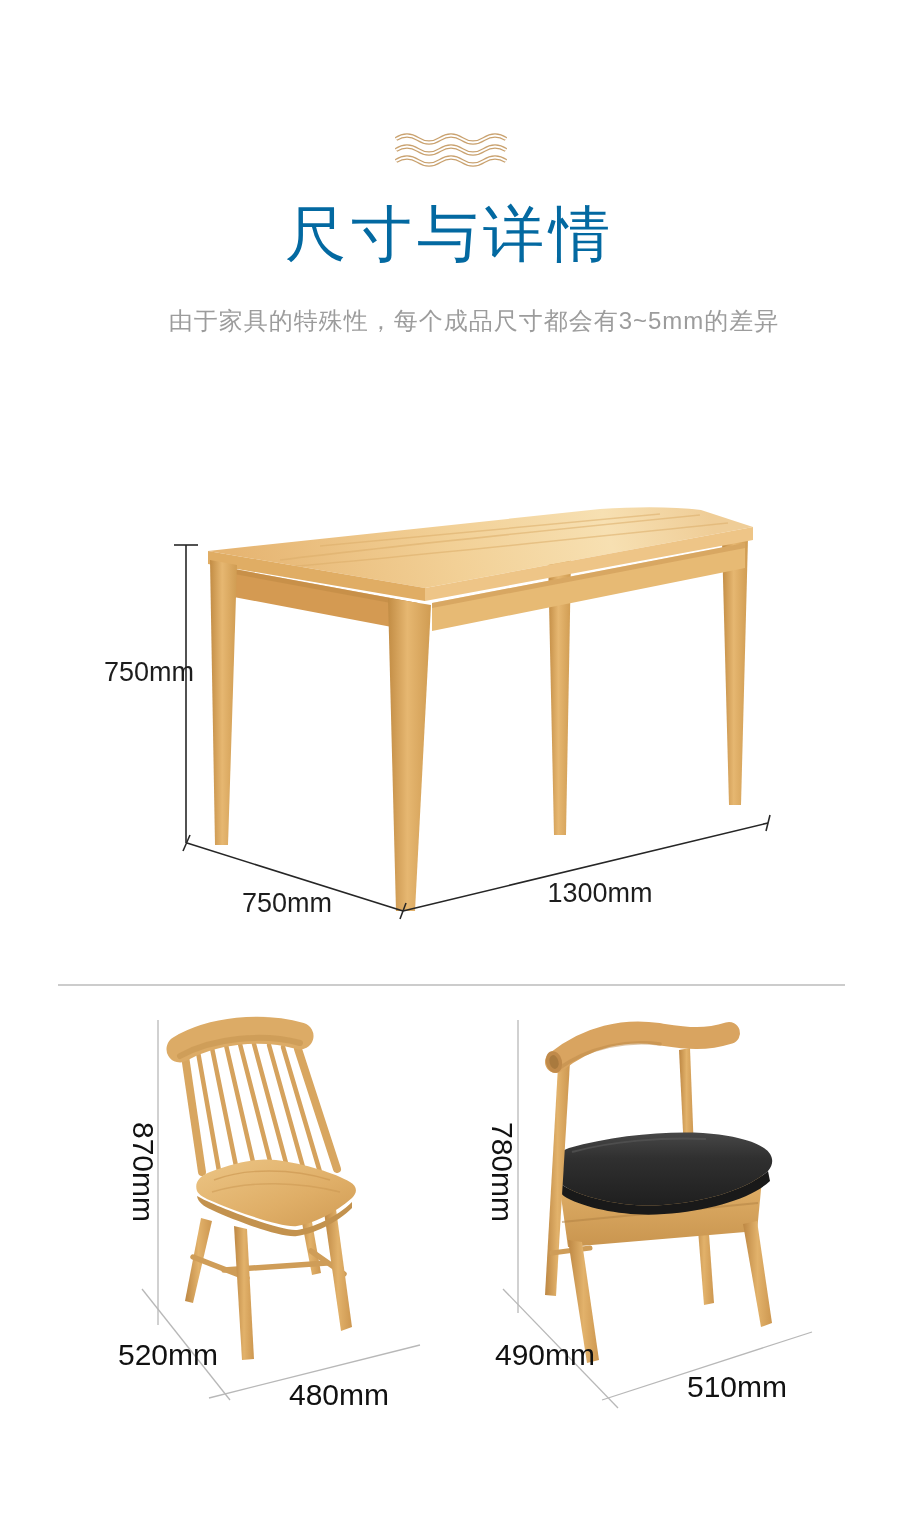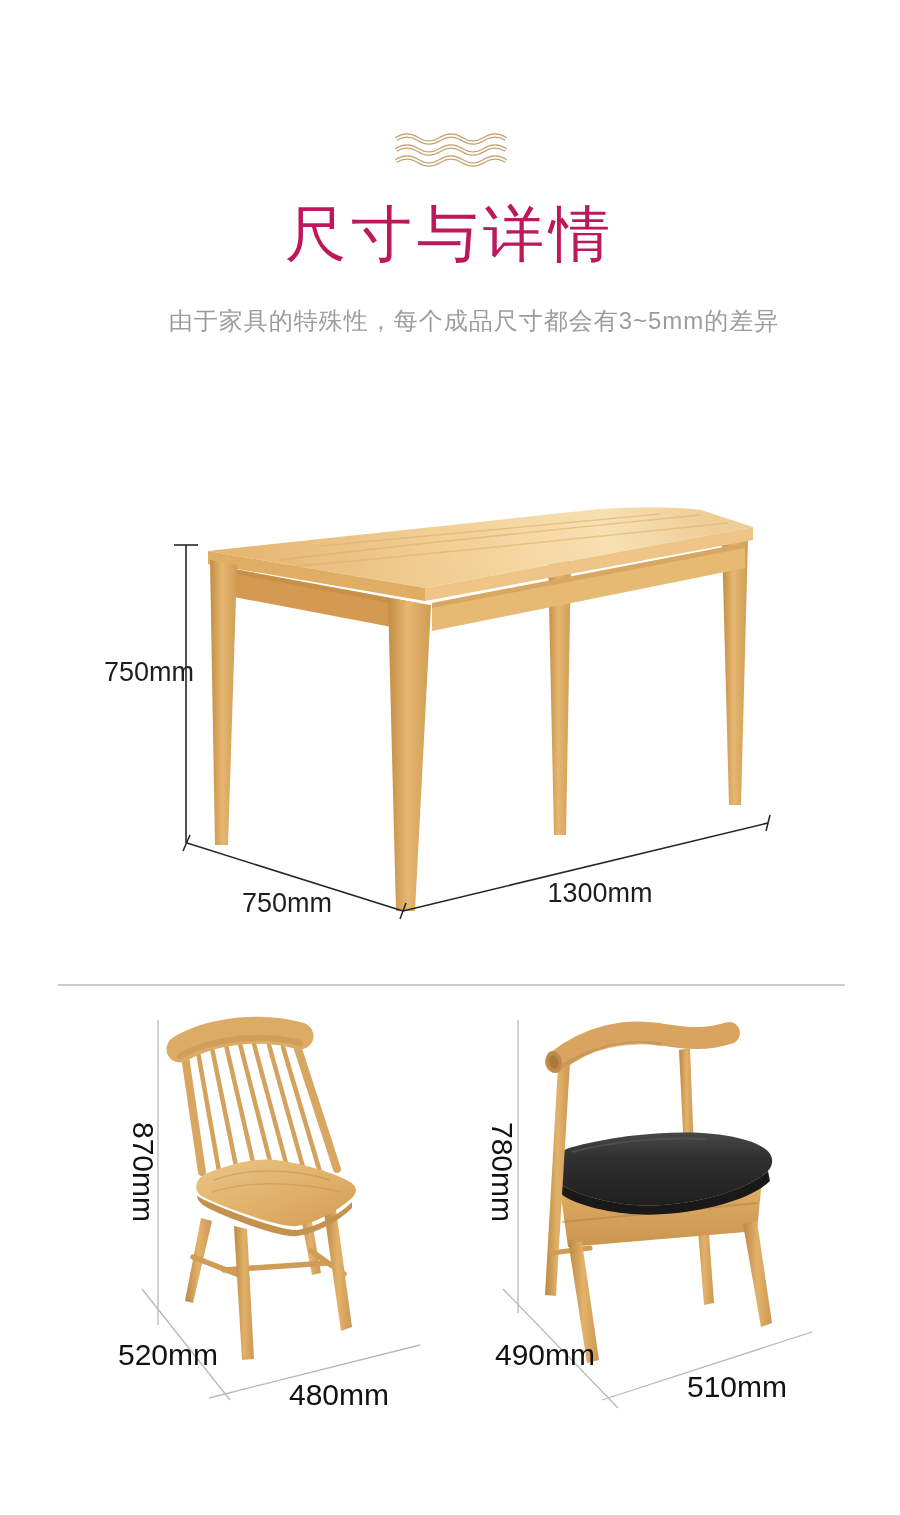--- a/index.html
+++ b/index.html
@@ -3,21 +3,21 @@
 <meta charset="utf-8">
 <style>
   html,body{margin:0;padding:0;background:#ffffff;}
   #canvas{
     position:relative;width:900px;height:1515px;background:#ffffff;
     font-family:"Liberation Sans","DejaVu Sans",sans-serif;overflow:hidden;margin:0 auto;
   }
   .abs{position:absolute;}
   #page-title{
     left:0;top:198px;width:900px;text-align:center;
-    font-size:61px;line-height:72px;font-weight:500;color:#be185d;letter-spacing:5px;margin:0;
+    font-size:61px;line-height:72px;font-weight:500;color:#0369a1;letter-spacing:5px;margin:0;
   }
   #subtitle{
     left:0;top:301px;width:900px;text-align:center;
     font-size:24px;line-height:40px;color:#9c9c9c;letter-spacing:1px;margin-left:24px;
   }
   #divider{left:58px;top:984px;width:787px;height:2px;background:#cccccc;}
   svg text{font-family:"Liberation Sans","DejaVu Sans",sans-serif;}
   .dimtext{font-size:27px;fill:#1d1d1d;}
   .dimtext2{font-size:30px;fill:#111111;}
 </style>

